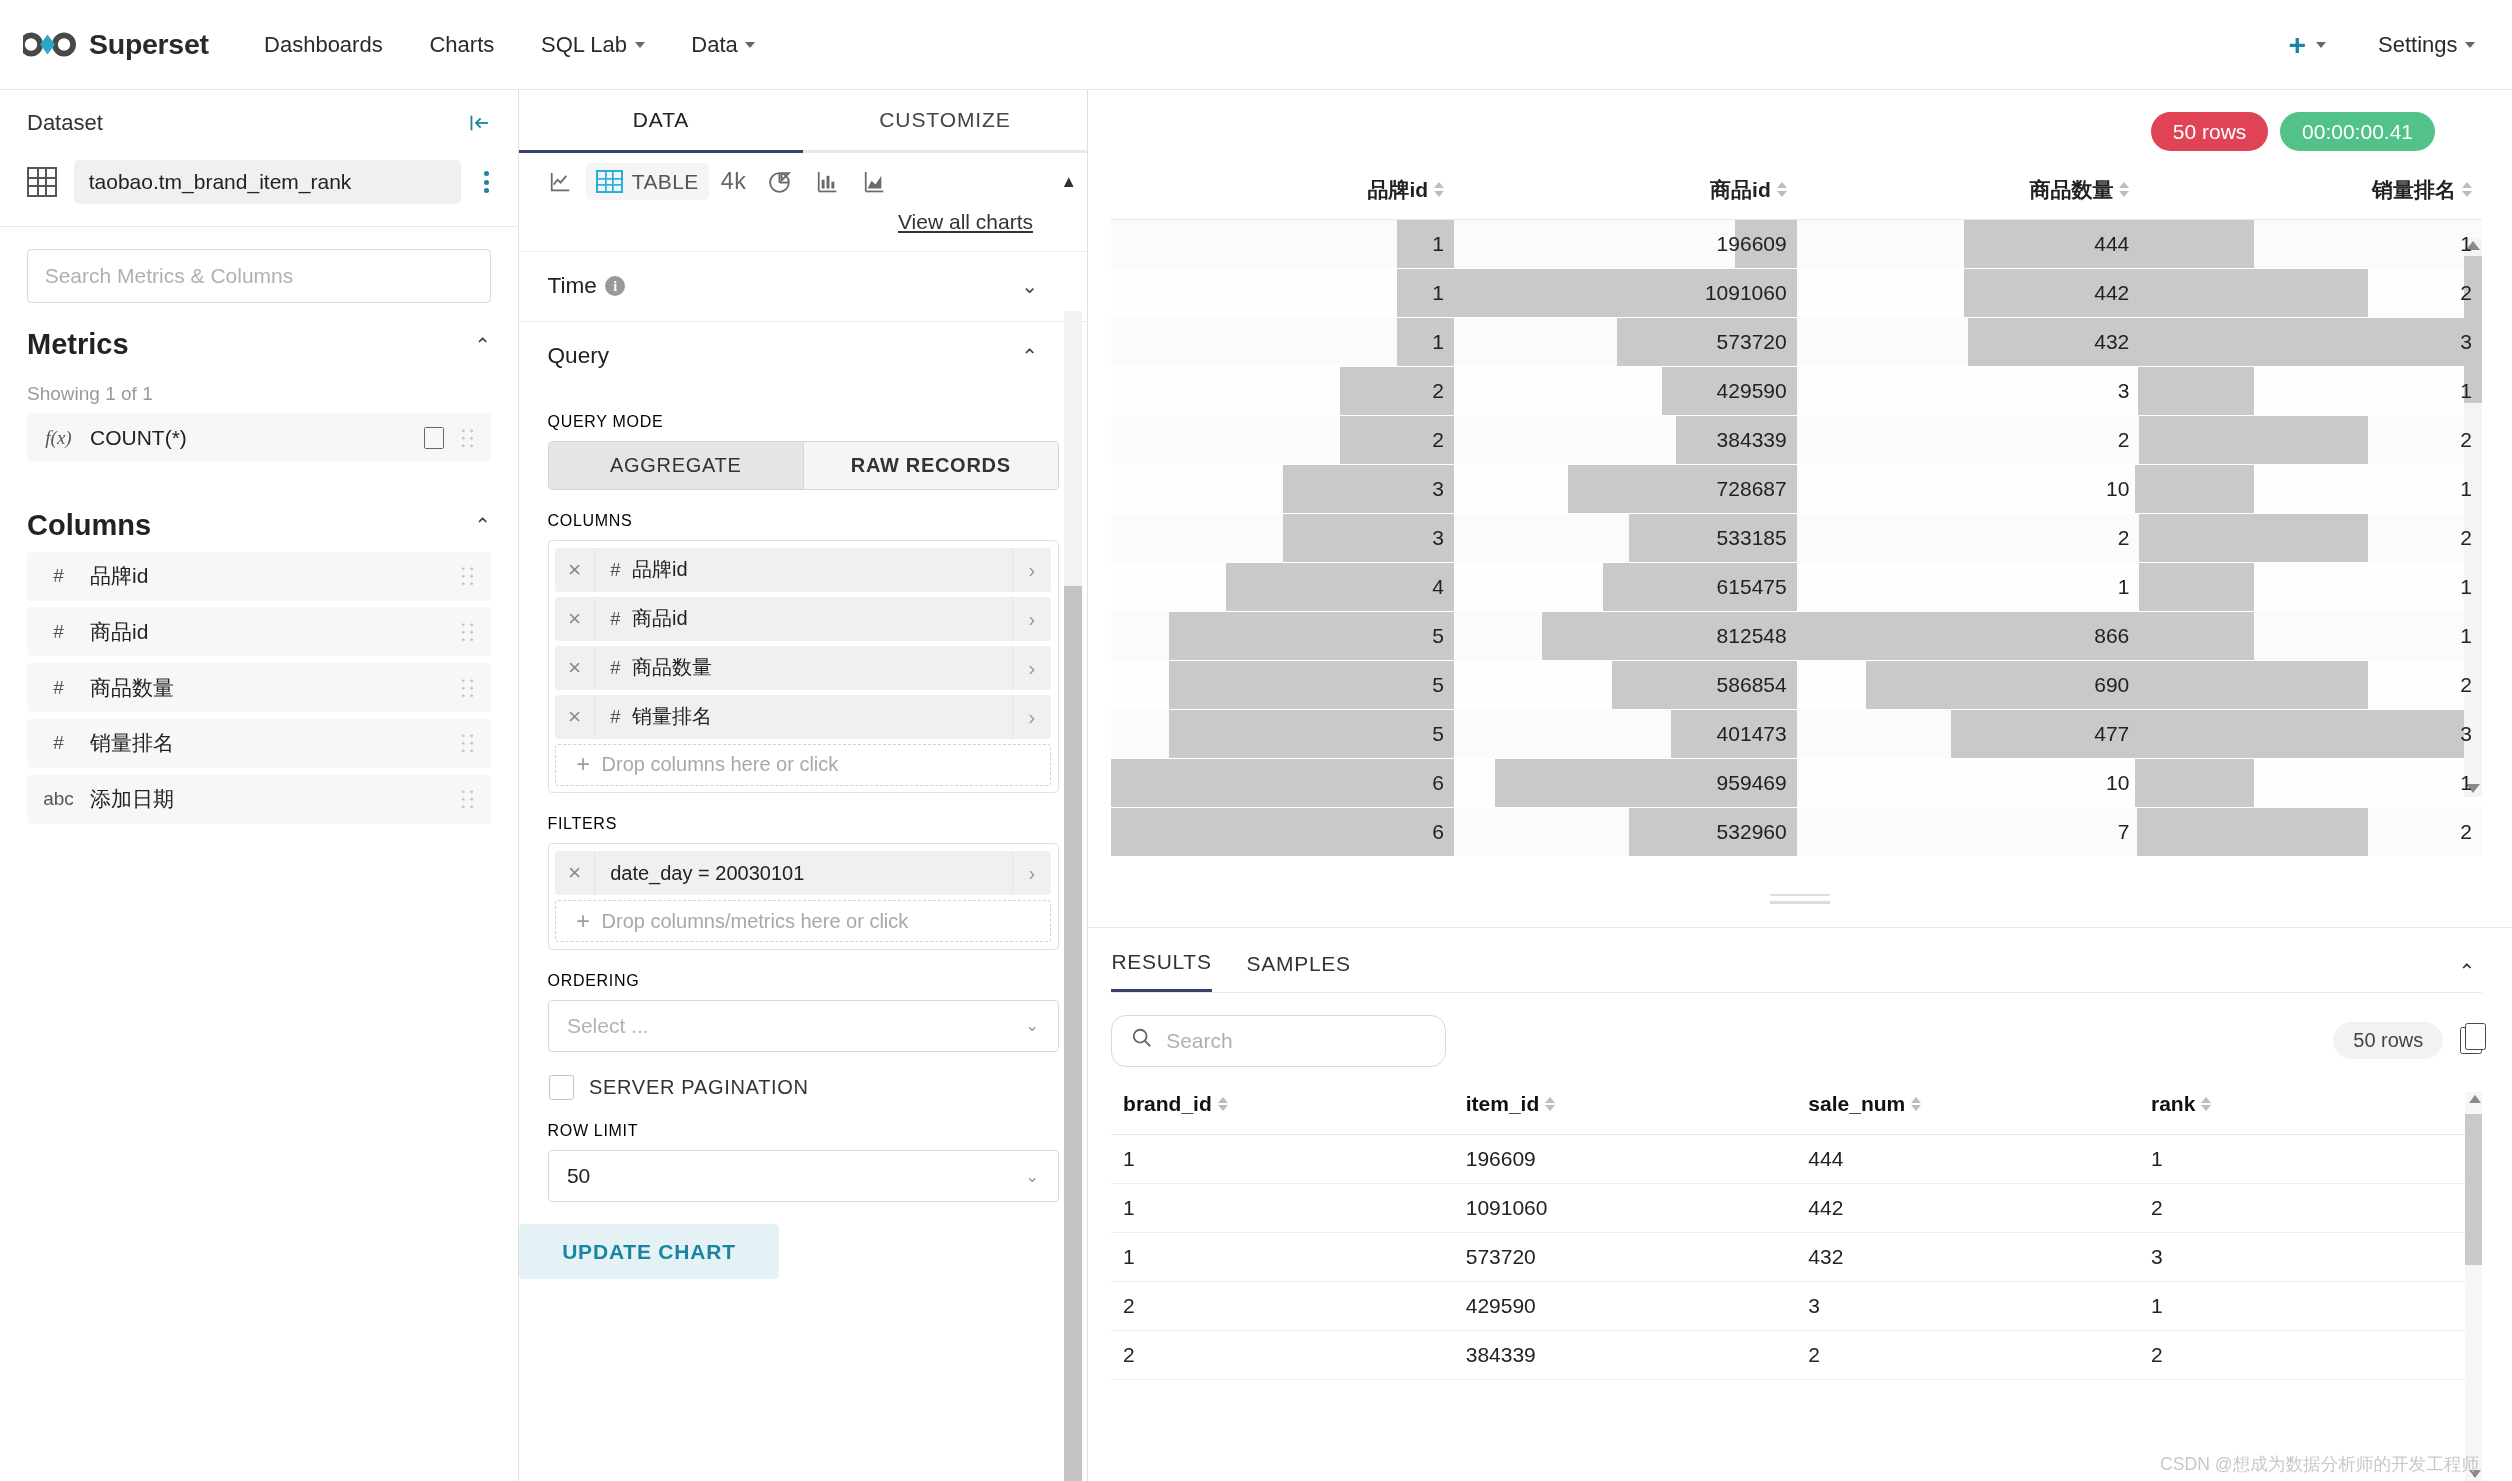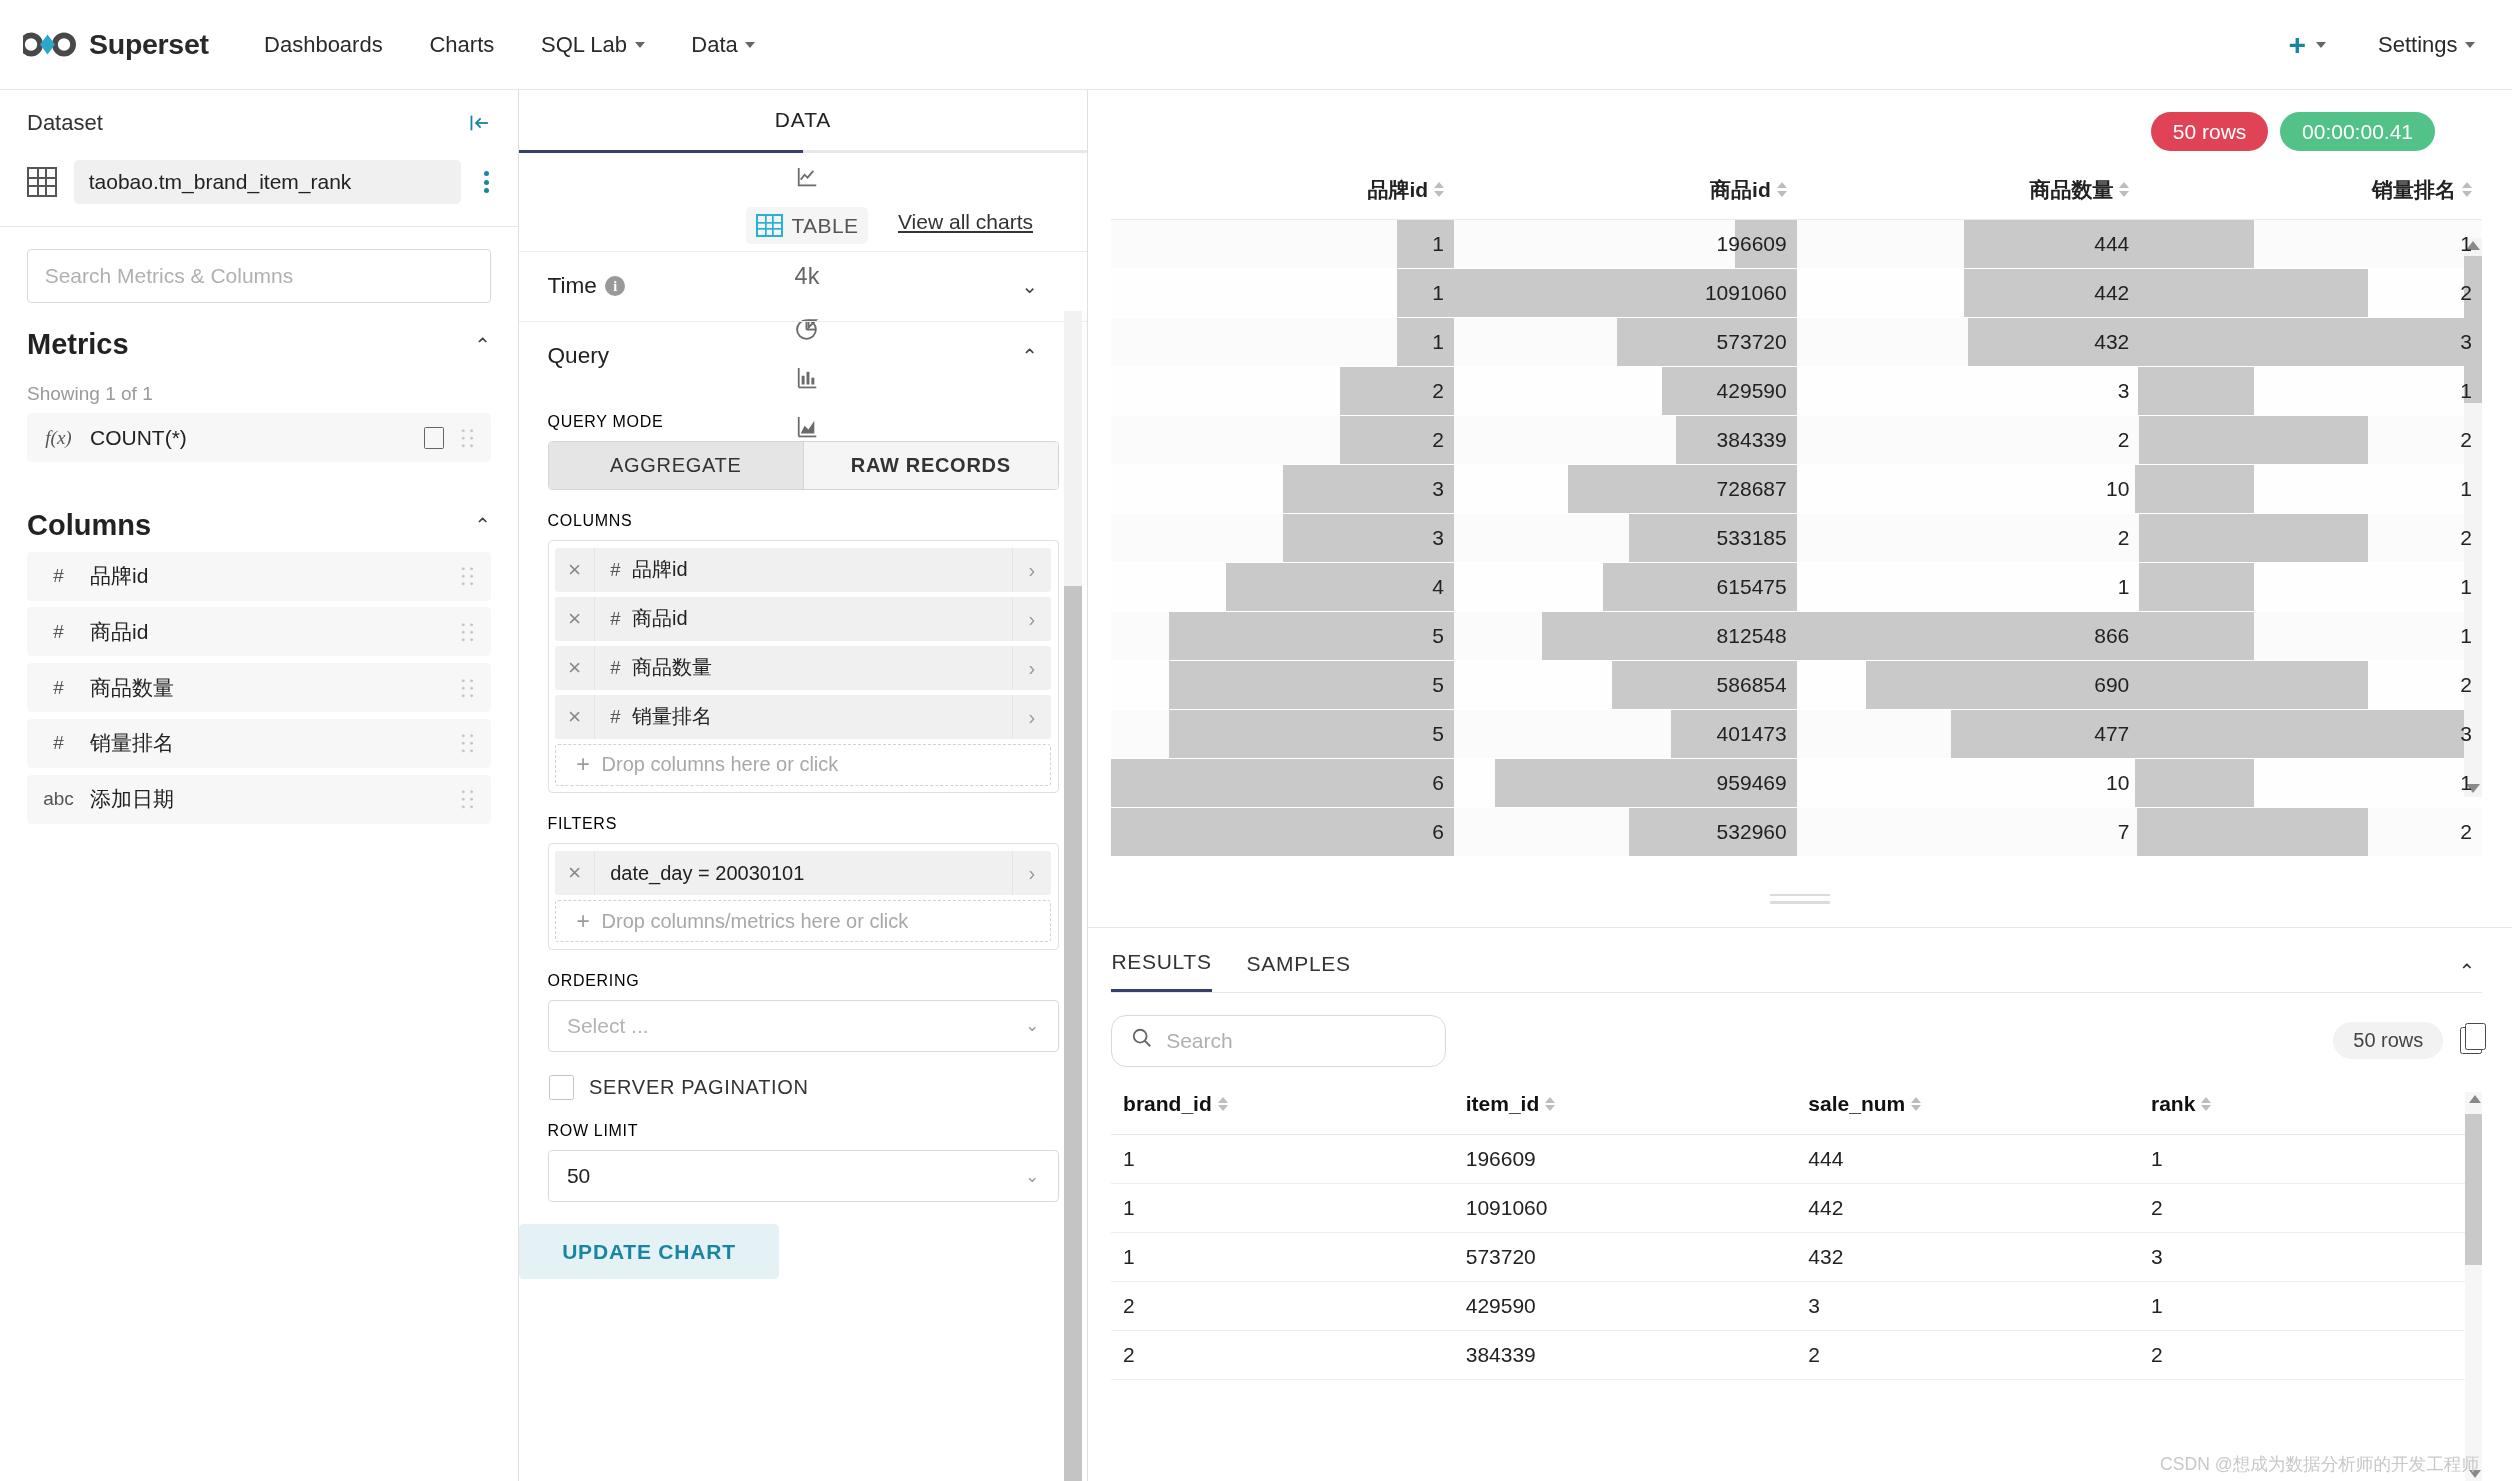--- a/index.html
+++ b/index.html
@@ -136,23 +136,22 @@
   .mid-tabs { display: flex; height: 60px; }
   .mid-tab {
     flex: 1 1 50%; display: flex; align-items: center; justify-content: center;
     font-size: 21px; letter-spacing: 0.9px; color: #444; cursor: pointer;
   }
   .mid-tab.active { color: #222; font-weight: 400; }
   .mid-tab-underline { height: 3.3px; background: #e8e8e8; display: flex; }
   .mid-tab-underline .bar { width: 50%; height: 3.3px; background: #383f6b; }
 
   .viz-row {
-    display: flex; align-items: center; gap: 12px; padding: 5px 10px 0 18.4px;
+    display: flex; align-items: center; gap: 2px; padding: 5px 10px 0 18.4px;
     height: 52px;
-    flex-direction: column;
   }
   .viz-item {
     display: flex; align-items: center; gap: 8.4px; padding: 6.7px 10px;
     border-radius: 5px; cursor: pointer; color: #5b5b5b;
   }
   .viz-item.sel { background: #f5f5f5; }
   .viz-label { font-size: 21px; color: #555; letter-spacing: 0.4px; }
   .mini-grid {
     width: 27px; height: 23.4px; border: 2.1px solid #27b0d8;
     background:
@@ -428,20 +427,23 @@
         <span class="item-type">abc</span>
         <span class="item-label">添加日期</span>
         <span class="drag-dots"></span>
       </div>
     </div>
 
     <div class="panel-mid">
       <div class="mid-tabs">
         <div class="mid-tab active">
           <span>DATA</span>
+        </div>
+        <div class="mid-tab">
+          <span>CUSTOMIZE</span>
         </div>
       </div>
       <div class="mid-tab-underline">
           <span class="bar"></span>
         </div>
 
       <div class="viz-row">
         <div class="viz-item">
           <svg width="27" height="23.4" viewBox="0 0 24 24" fill="none" stroke="#6a6a6a" stroke-width="1.8">
             <path d="M3 3v18h18"></path>

